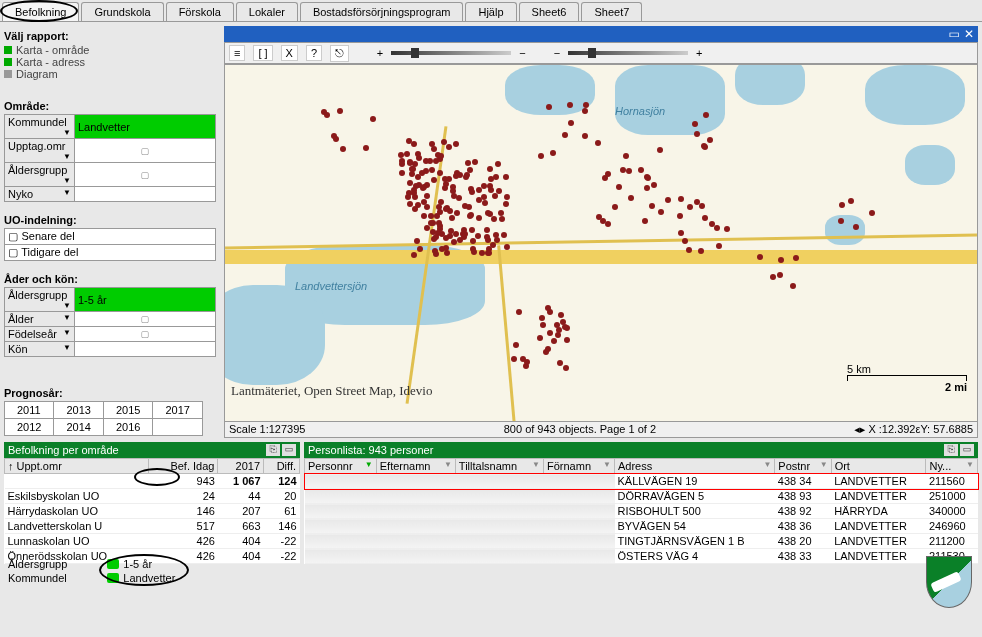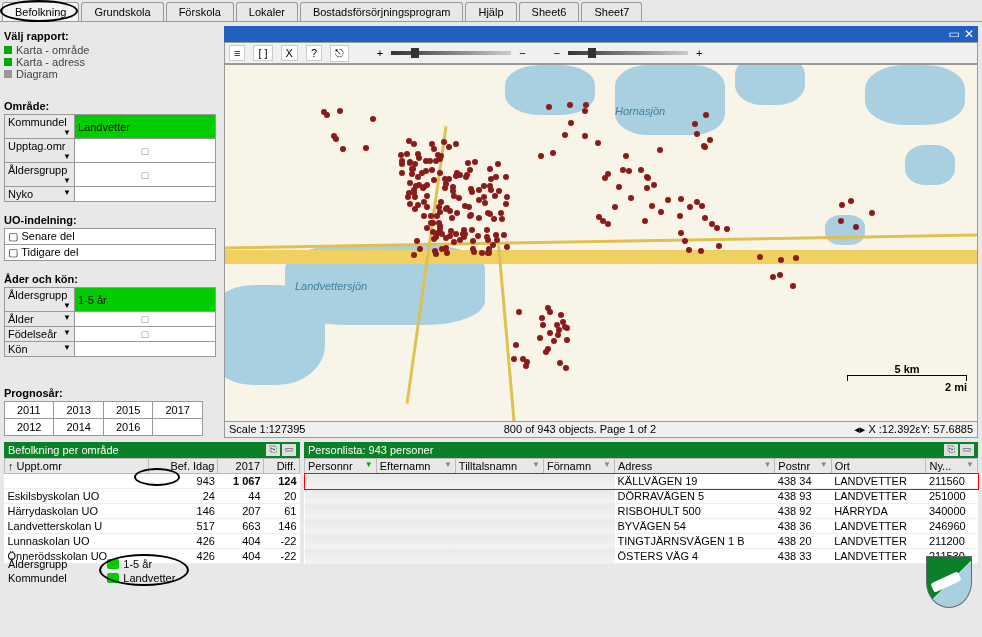--- a/index.html
+++ b/index.html
@@ -208,24 +208,25 @@
 
       <div class="road" style="left:0; top:185px; width:100%; height:14px;"></div>
       <div class="road-line" style="left:0; top:175px; width:100%; transform:rotate(-1deg);"></div>
       <div class="road-line" style="left:200px; top:60px; width:3px; height:280px; transform:rotate(8deg);"></div>
       <div class="road-line" style="left:280px; top:180px; width:3px; height:180px; transform:rotate(-5deg);"></div>
 
       <div class="map-label" style="left:390px; top:40px;">Hornasjön</div>
       <div class="map-label" style="left:70px; top:215px;">Landvettersjön</div>
 
       <div class="scale-bar">
-        <div style="text-align:center; font-weight:bold;">5 km</div>
+        <div style="text-align:left; font-weight:normal;">5 km</div>
         <div class="scale-line"></div>
         <div style="text-align:right; font-weight:bold;">2 mi</div>
       </div>
+      <div class="attrib">Lantmäteriet, Open Street Map, Idevio</div>
 
       <div id="dots">
           <div class="dot" style="left: 268.588px; top: 171.763px;"></div>
           <div class="dot" style="left: 275.899px; top: 166.985px;"></div>
           <div class="dot" style="left: 236.193px; top: 162.104px;"></div>
           <div class="dot" style="left: 239.594px; top: 95.3918px;"></div>
           <div class="dot" style="left: 250.3px; top: 168.083px;"></div>
           <div class="dot" style="left: 251.026px; top: 122.153px;"></div>
           <div class="dot" style="left: 254.118px; top: 184.762px;"></div>
           <div class="dot" style="left: 279.33px; top: 179.366px;"></div>

